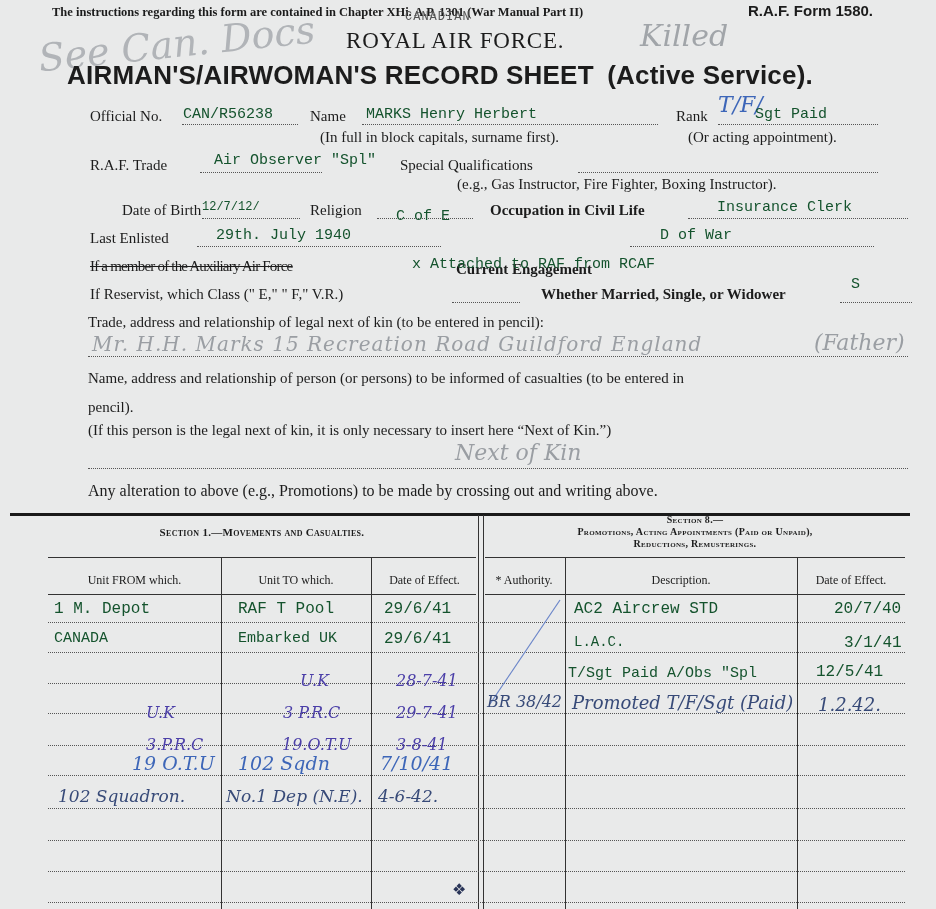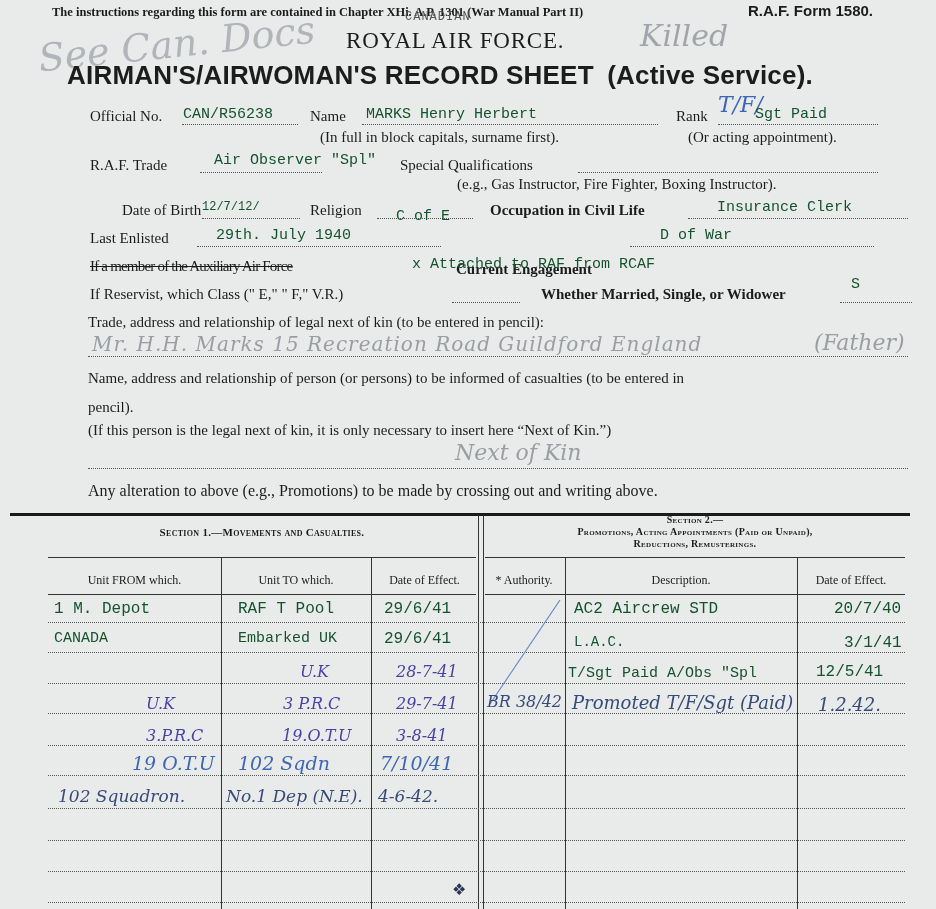--- a/index.html
+++ b/index.html
@@ -8,21 +8,21 @@
     background:#e9eaea;
     font-family:"DejaVu Serif", serif;
     color:#1c1c1c;
   }
   .abs { position:absolute; white-space:nowrap; }
   .serif { font-family:"Liberation Serif", "DejaVu Serif", serif; }
   .sans { font-family:"Liberation Sans", "DejaVu Sans", sans-serif; }
   .mono { font-family:"Liberation Mono", "DejaVu Sans Mono", monospace; color:#14532d; }
   .hand { font-family:"DejaVu Serif", serif; font-style:italic; }
   .pencil { color:#9a9ea3; }
-  .ink-purple { color:#4b3fa8; }
+  .ink-purple { color:#4b3fa8;margin-top:9px; }
   .ink-blue { color:#3d66b8; }
   .ink-dark { color:#374a78; }
   .dots { position:absolute; border-bottom:1.4px dotted #555; height:0; }
   .vline { position:absolute; width:1px; background:#333; }
   .hline { position:absolute; height:1px; background:#333; }
   .lbl { font-size:15px; }
   .small-caps { font-variant:small-caps; font-weight:bold; letter-spacing:0.3px; }
 </style>
 </head>
 <body>
@@ -120,21 +120,21 @@
   <div class="hline" style="left:48px;top:594px;width:428px;"></div>
   <div class="hline" style="left:485px;top:594px;width:420px;"></div>
 </div>
 
 <div class="abs serif small-caps" style="left:48px;top:526px;width:428px;text-align:center;font-size:11px;">Section 1.—Movements and Casualties.</div>
 <div class="abs serif" style="left:48px;top:573px;width:173px;text-align:center;font-size:12px;">Unit FROM which.</div>
 <div class="abs serif" style="left:221px;top:573px;width:150px;text-align:center;font-size:12px;">Unit TO which.</div>
 <div class="abs serif" style="left:371px;top:573px;width:107px;text-align:center;font-size:12px;">Date of Effect.</div>
 
 <div class="abs serif small-caps" style="left:485px;top:514px;width:420px;text-align:center;font-size:10px;line-height:12px;">
-  <div>Section 2.—</div>
+  <div>Section 8.—</div>
   <div>Promotions, Acting Appointments (Paid or Unpaid),</div>
   <div>Reductions, Remusterings.</div>
 </div>
 <div class="abs serif" style="left:483px;top:573px;width:82px;text-align:center;font-size:12px;">* Authority.</div>
 <div class="abs serif" style="left:565px;top:573px;width:232px;text-align:center;font-size:12px;">Description.</div>
 <div class="abs serif" style="left:797px;top:573px;width:108px;text-align:center;font-size:12px;">Date of Effect.</div>
 
 <div>
   <div class="dots" style="left:48px;top:622px;width:857px;"></div>
   <div class="dots" style="left:48px;top:652px;width:857px;"></div>

